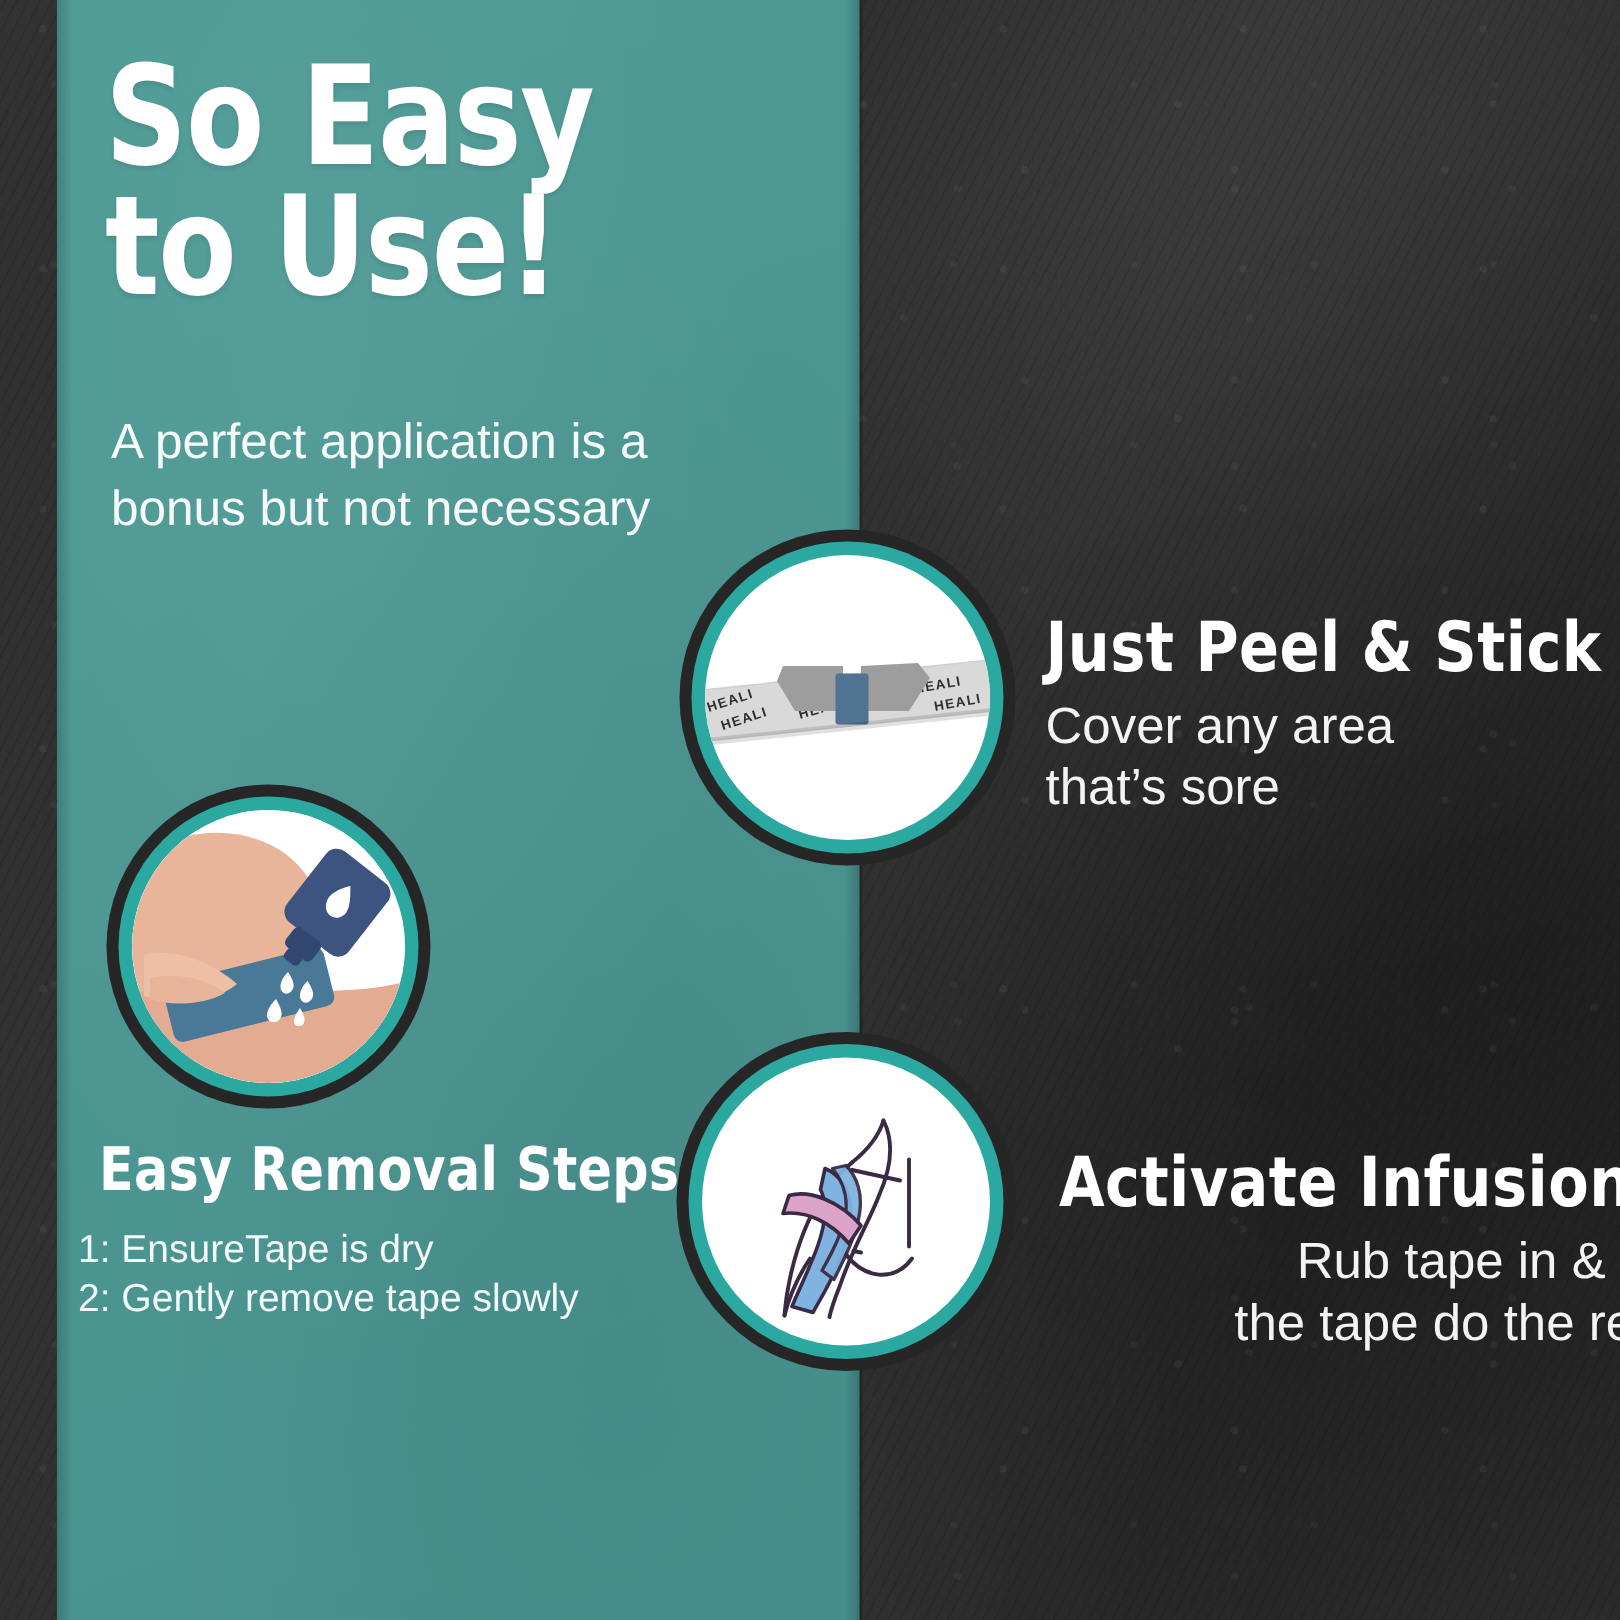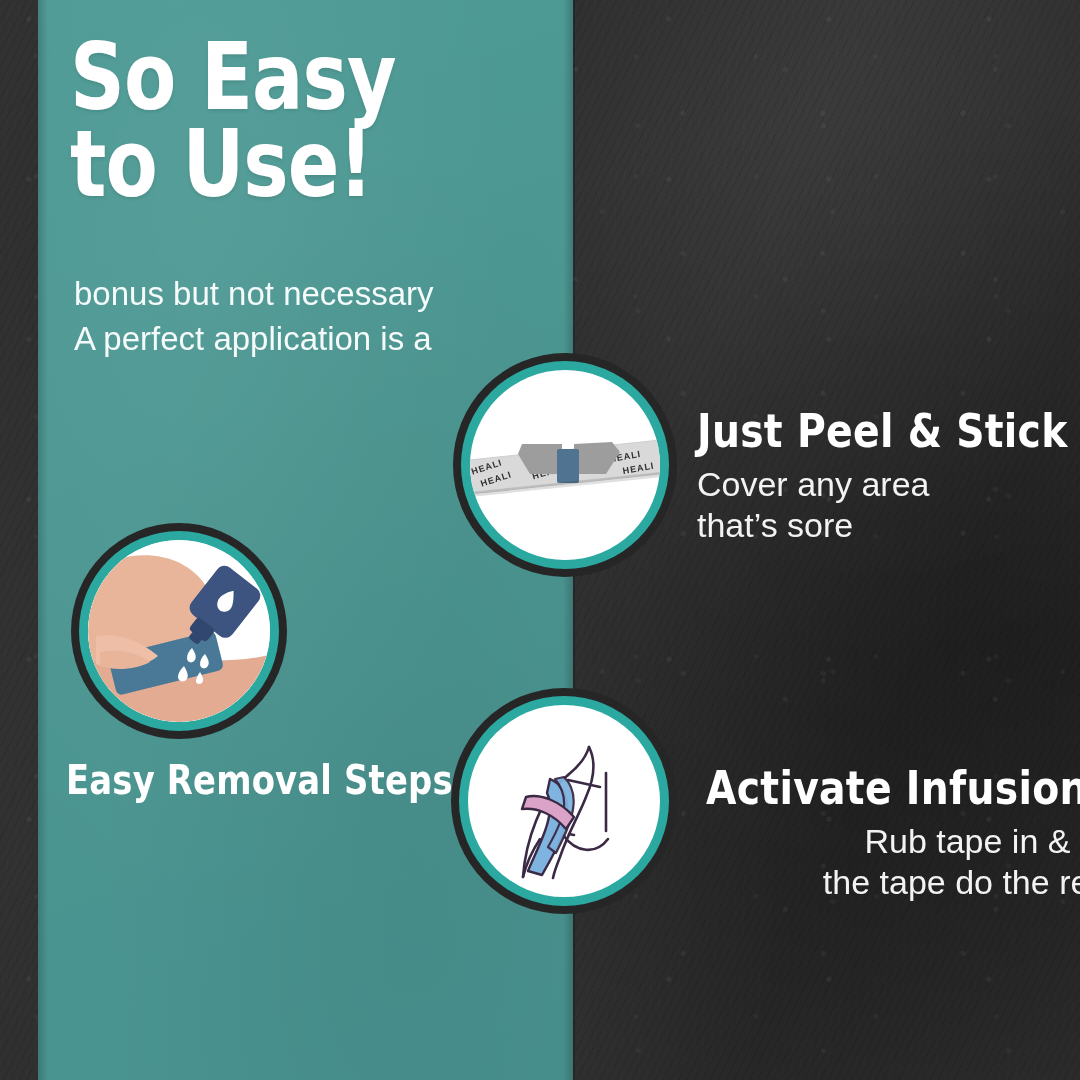--- a/index.html
+++ b/index.html
@@ -168,22 +168,22 @@
   <div class="bg-teal"></div>
   <div class="edge-shadow"></div>
   <div class="edge-shadow-r"></div>
 
   <h1 class="headline">
     <span class="l1">So Easy</span>
     <span class="l2">to Use!</span>
   </h1>
 
   <div class="subhead">
+    <div>A perfect application is a</div>
     <div>bonus but not necessary</div>
-    <div>A perfect application is a</div>
   </div>
 
   <div class="badge" id="badge-peel">
     <svg viewBox="0 0 190 190">
 
       <g transform="rotate(-6 95 95)">
         <rect x="-10" y="80" width="210" height="34" rx="5" fill="#d9d9d9"></rect>
         <rect x="-10" y="80" width="210" height="34" rx="5" fill="none" stroke="#cfcfcf" stroke-width="1"></rect>
       </g>
 
@@ -289,15 +289,17 @@
   <div class="r-block" id="block-infuse">
     <div class="r-title">Activate Infusion</div>
     <div class="r-body">
       <div>Rub tape in &amp; let</div>
       <div>the tape do the rest</div>
     </div>
   </div>
 
   <div class="removal-title">Easy Removal Steps</div>
   <ul class="removal-list">
+    <li>1: EnsureTape is dry</li>
+    <li>2: Gently remove tape slowly</li>
   </ul>
 
 </div>
 
 </body></html>

